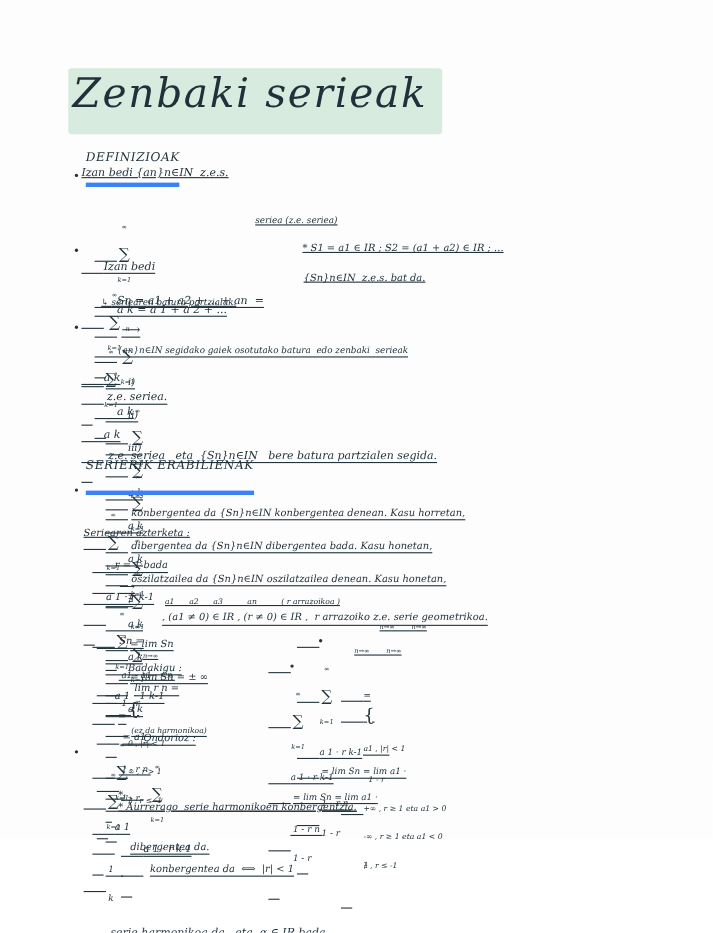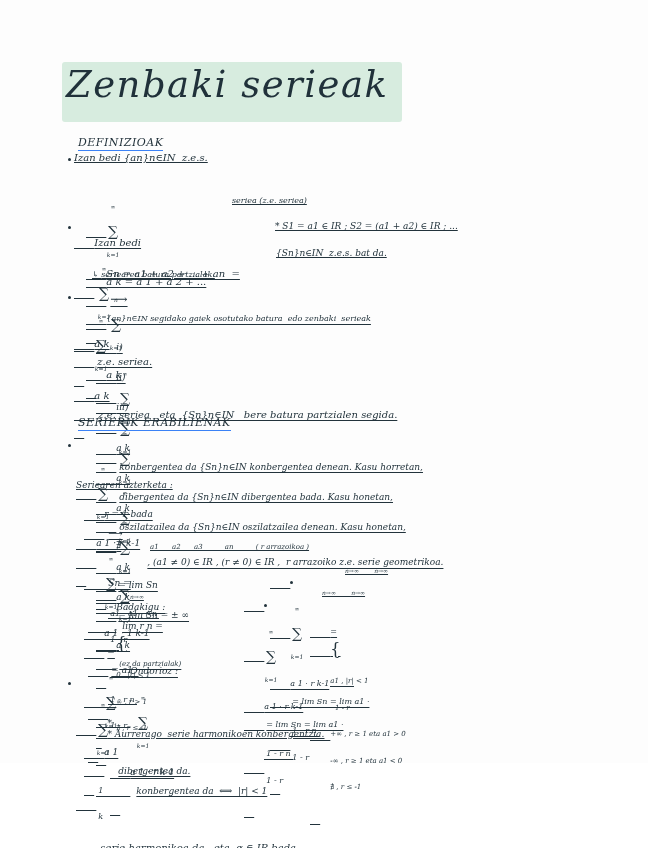--- a/index.html
+++ b/index.html
@@ -57,22 +57,22 @@
   .s9 { font-size: 9px; }
   .s10 { font-size: 10px; }
   .s12 { font-size: 12px; }
   .section-head {
     position: absolute;
     font-family: "DejaVu Serif", serif;
     font-style: italic;
     font-size: 11px;
     color: #1f2f38;
     letter-spacing: .5px;
-    padding-bottom: 1px;
-    border-bottom: 1px solid #3b82f6;
+    padding-bottom: 17px;
+    border-bottom: 4px solid #3b82f6;
     white-space: nowrap;
   }
   .bullet {
     position: absolute;
     width: 3px;
     height: 3px;
     background: #22333c;
     border-radius: 50%;
   }
   .frac {
@@ -214,21 +214,21 @@
     </span>
     <span class="s9" style="vertical-align:middle;">a k</span>
     <span class="s9" style="vertical-align:middle; padding-left:3px;">oszilatzailea da {Sn}n∈IN oszilatzailea denean. Kasu honetan,</span>
     <span class="s9" style="vertical-align:middle;">∄</span>
     <span class="sum" style="padding:0 2px;">
       <span class="top">∞</span>
       <span class="big">∑</span>
       <span class="bot">k=1</span>
     </span>
     <span class="s9" style="vertical-align:middle;">a k</span>
-    <span class="s7" style="vertical-align:middle; padding-left:3px;">(ez da partzialak)</span>
+    <span class="s7" style="vertical-align:middle; padding-left:3px;">(ez da harmonikoa)</span>
   </div>
 
   <div class="section-head" style="left:78px; top:416px;">SERIERIK ERABILIENAK</div>
 
   <div class="bullet" style="left:68px; top:444px;"></div>
   <div class="hw" style="left:76px; top:434px;">
     <span class="sum">
       <span class="top">∞</span>
       <span class="big">∑</span>
       <span class="bot">k=1</span>

